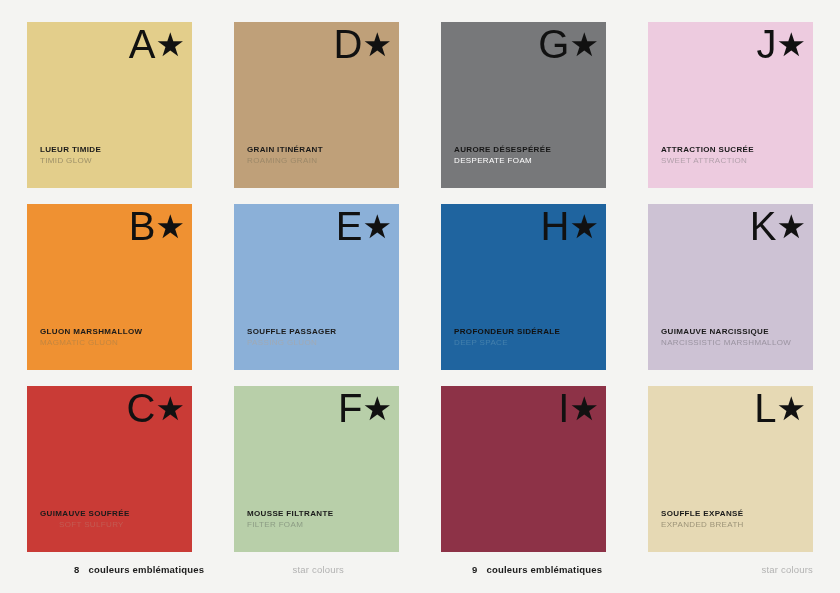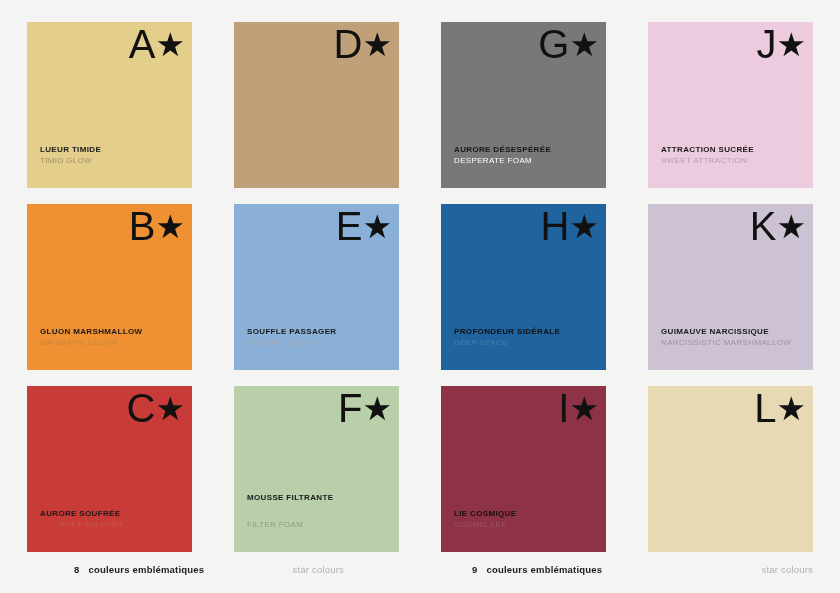--- a/index.html
+++ b/index.html
@@ -152,48 +152,52 @@
           <div class="swatch-name-fr" style="color: rgb(26, 26, 26);">GLUON MARSHMALLOW</div>
           <div class="swatch-name-en" style="color: rgb(195, 134, 63);">MAGMATIC GLUON</div>
         </div>
       </div>
       <div class="swatch" style="background: rgb(201, 59, 54); grid-area: 3 / 1;">
         <div class="swatch-code">
           <span class="swatch-letter" style="color: rgb(17, 17, 17);">C</span>
           <span class="swatch-star" style="color: rgb(17, 17, 17);">★</span>
         </div>
         <div class="swatch-labels">
-          <div class="swatch-name-fr" style="color: rgb(26, 26, 26);">AURORE SOUFRÉE</div>
+          <div class="swatch-name-fr" style="color: rgb(26, 26, 26);">GUIMAUVE SOUFRÉE</div>
           <div class="swatch-name-en" style="color: rgb(195, 91, 83); margin-left: 19px;">SOFT SULFURY</div>
         </div>
       </div>
       <div class="swatch" style="background: rgb(191, 160, 121); grid-area: 1 / 2;">
         <div class="swatch-code">
           <span class="swatch-letter" style="color: rgb(17, 17, 17);">D</span>
           <span class="swatch-star" style="color: rgb(17, 17, 17);">★</span>
+        </div>
+        <div class="swatch-labels">
+          <div class="swatch-name-fr" style="color: rgb(26, 26, 26);">GRAIN ITINÉRANT</div>
+          <div class="swatch-name-en" style="color: rgb(156, 136, 104);">ROAMING GRAIN</div>
         </div>
       </div>
       <div class="swatch" style="background: rgb(139, 176, 216); grid-area: 2 / 2;">
         <div class="swatch-code">
           <span class="swatch-letter" style="color: rgb(17, 17, 17);">E</span>
           <span class="swatch-star" style="color: rgb(17, 17, 17);">★</span>
         </div>
         <div class="swatch-labels">
           <div class="swatch-name-fr" style="color: rgb(26, 26, 26);">SOUFFLE PASSAGER</div>
           <div class="swatch-name-en" style="color: rgb(160, 169, 180);">PASSING GLUON</div>
         </div>
       </div>
       <div class="swatch" style="background: rgb(184, 207, 169); grid-area: 3 / 2;">
         <div class="swatch-code">
           <span class="swatch-letter" style="color: rgb(17, 17, 17);">F</span>
           <span class="swatch-star" style="color: rgb(17, 17, 17);">★</span>
         </div>
         <div class="swatch-labels">
           <div class="swatch-name-fr" style="color: rgb(26, 26, 26);">MOUSSE FILTRANTE</div>
-          <div class="swatch-name-en" style="color: rgb(140, 156, 132); margin-top: 16px;">FILTER FOAM</div>
+          <div class="swatch-name-en" style="color: rgb(140, 156, 132);">FILTER FOAM</div>
         </div>
       </div>
       <div class="swatch" style="background: rgb(119, 120, 122); grid-area: 1 / 3;">
         <div class="swatch-code">
           <span class="swatch-letter" style="color: rgb(17, 17, 17);">G</span>
           <span class="swatch-star" style="color: rgb(17, 17, 17);">★</span>
         </div>
         <div class="swatch-labels">
           <div class="swatch-name-fr" style="color: rgb(23, 23, 23);">AURORE DÉSESPÉRÉE</div>
           <div class="swatch-name-en" style="color: rgb(255, 255, 255);">DESPERATE FOAM</div>
@@ -207,24 +211,20 @@
         <div class="swatch-labels">
           <div class="swatch-name-fr" style="color: rgb(17, 17, 17);">PROFONDEUR SIDÉRALE</div>
           <div class="swatch-name-en" style="color: rgb(68, 128, 173);">DEEP SPACE</div>
         </div>
       </div>
       <div class="swatch" style="background: rgb(141, 50, 71); grid-area: 3 / 3;">
         <div class="swatch-code">
           <span class="swatch-letter" style="color: rgb(17, 17, 17);">I</span>
           <span class="swatch-star" style="color: rgb(17, 17, 17);">★</span>
         </div>
-        <div class="swatch-labels">
-          <div class="swatch-name-fr" style="color: rgb(19, 19, 19);">LIE COSMIQUE</div>
-          <div class="swatch-name-en" style="color: rgb(156, 86, 103);">COSMIC LEE</div>
-        </div>
       </div>
       <div class="swatch" style="background: rgb(237, 203, 223); grid-area: 1 / 4;">
         <div class="swatch-code">
           <span class="swatch-letter" style="color: rgb(17, 17, 17);">J</span>
           <span class="swatch-star" style="color: rgb(17, 17, 17);">★</span>
         </div>
         <div class="swatch-labels">
           <div class="swatch-name-fr" style="color: rgb(26, 26, 26);">ATTRACTION SUCRÉE</div>
           <div class="swatch-name-en" style="color: rgb(178, 160, 171);">SWEET ATTRACTION</div>
         </div>
@@ -236,20 +236,24 @@
         </div>
         <div class="swatch-labels">
           <div class="swatch-name-fr" style="color: rgb(26, 26, 26);">GUIMAUVE NARCISSIQUE</div>
           <div class="swatch-name-en" style="color: rgb(154, 147, 160);">NARCISSISTIC MARSHMALLOW</div>
         </div>
       </div>
       <div class="swatch" style="background: rgb(230, 217, 180); grid-area: 3 / 4;">
         <div class="swatch-code">
           <span class="swatch-letter" style="color: rgb(17, 17, 17);">L</span>
           <span class="swatch-star" style="color: rgb(17, 17, 17);">★</span>
+        </div>
+        <div class="swatch-labels">
+          <div class="swatch-name-fr" style="color: rgb(26, 26, 26);">SOUFFLE EXPANSÉ</div>
+          <div class="swatch-name-en" style="color: rgb(157, 148, 121);">EXPANDED BREATH</div>
         </div>
       </div>
     </div>
 
   <div class="footer-row" id="footer-left">
     <span class="footer-count">8</span>
     <span class="footer-label-fr">couleurs emblématiques</span>
     <span class="footer-label-en">star colours</span>
   </div>
 

